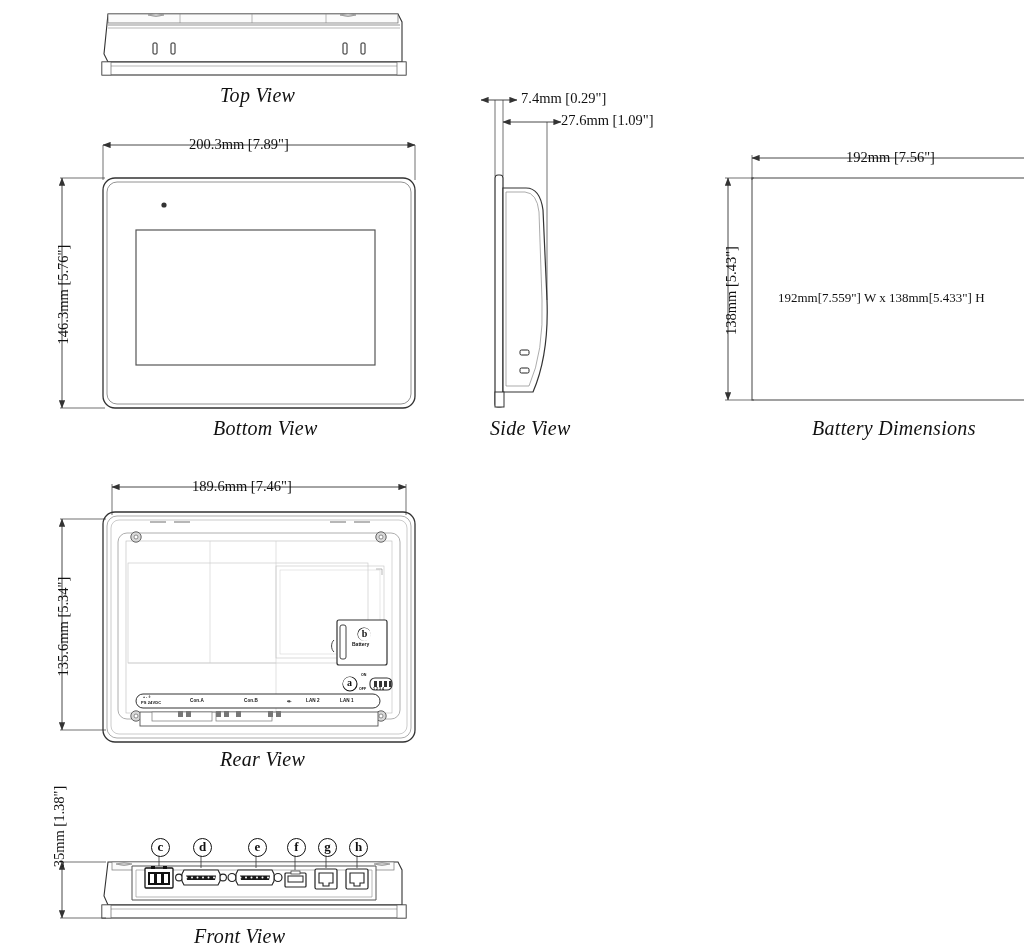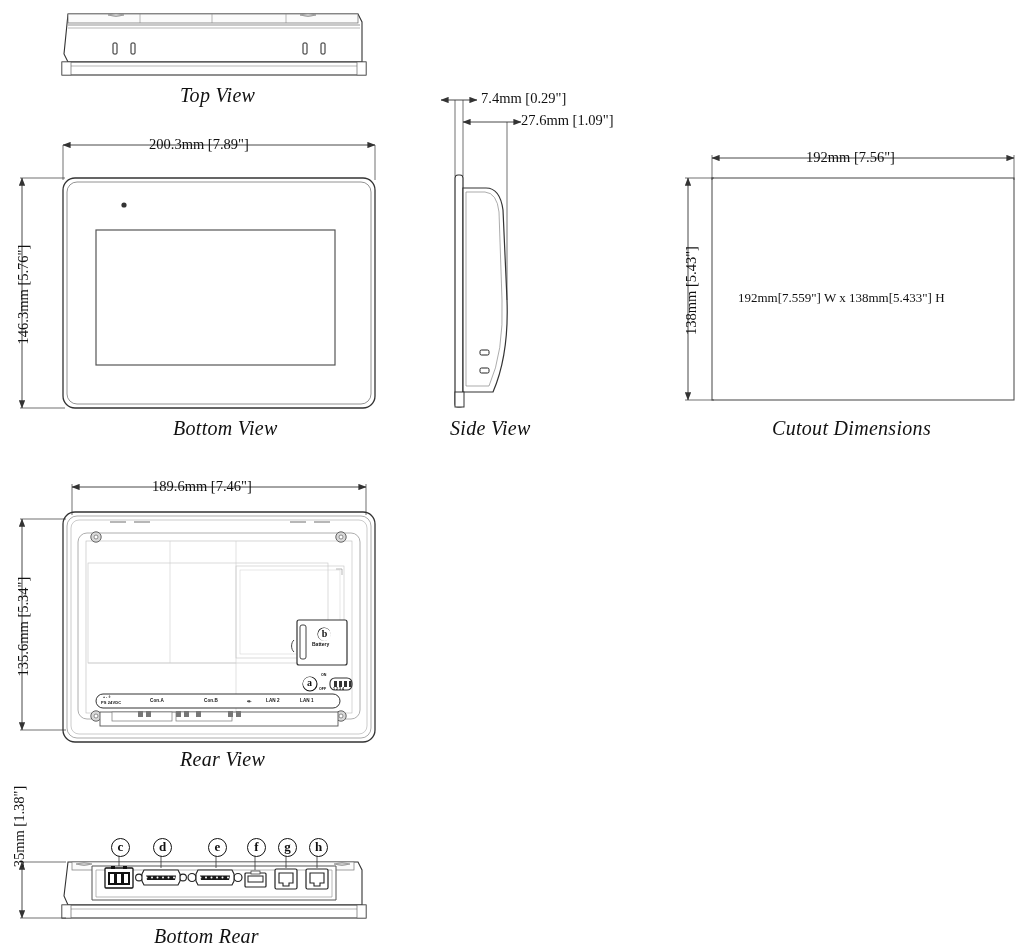--- a/index.html
+++ b/index.html
@@ -11,20 +11,21 @@
     width: 1024px;
     height: 952px;
     position: relative;
     font-family: "Liberation Serif", serif;
     color: #1a1a1a;
     overflow: hidden;
   }
   .stage {
     position: absolute;
     inset: 0;
+    margin-left: 40px;
   }
   svg.drawing {
     position: absolute;
     left: 0;
     top: 0;
     width: 1024px;
     height: 952px;
   }
   .cap {
     position: absolute;
@@ -344,21 +345,21 @@
   <div class="dim vert" style="left:-42px; top:286px; width:130px; text-align:center;">146.3mm [5.76"]</div>
   <div class="cap" style="left:173px; top:417px;">Bottom View</div>
 
   <div class="dim" style="left:481px; top:90px;">7.4mm [0.29"]</div>
   <div class="dim" style="left:521px; top:112px;">27.6mm [1.09"]</div>
   <div class="cap" style="left:450px; top:417px;">Side View</div>
 
   <div class="dim" style="left:806px; top:149px;">192mm [7.56"]</div>
   <div class="dim vert" style="left:629px; top:282px; width:124px; text-align:center;">138mm [5.43"]</div>
   <div class="cutout-label" style="left:738px; top:290px;">192mm[7.559"]  W x 138mm[5.433"] H</div>
-  <div class="cap" style="left:772px; top:417px;">Cutout Dimensions</div>
+  <div class="cap" style="left:772px; top:417px;">Battery Dimensions</div>
 
   <div class="dim" style="left:152px; top:478px;">189.6mm [7.46"]</div>
   <div class="dim vert" style="left:-42px; top:618px; width:130px; text-align:center;">135.6mm [5.34"]</div>
   <div class="cap" style="left:180px; top:748px;">Rear View</div>
 
   <div class="callout mini" style="left:303px; top:677px; border:none;">a</div>
   <div class="callout mini" style="left:318px; top:628px; border:none;">b</div>
   <div class="batt-label" style="left:312px; top:641px;">Battery</div>
   <div class="tiny-label" style="left:321px; top:673px;">ON</div>
   <div class="tiny-label" style="left:319px; top:687px;">OFF</div>
@@ -366,21 +367,21 @@
 
   <div class="tiny-label" style="left:103px; top:695px;">+  -  ⏚</div>
   <div class="port-label" style="left:101px; top:700px; font-size:4px;">PS 24VDC</div>
   <div class="port-label" style="left:150px; top:698px;">Con.A</div>
   <div class="port-label" style="left:204px; top:698px;">Con.B</div>
   <div class="port-label" style="left:247px; top:698px; font-size:5.5px;">⇷</div>
   <div class="port-label" style="left:266px; top:698px;">LAN 2</div>
   <div class="port-label" style="left:300px; top:698px;">LAN 1</div>
 
   <div class="dim vert" style="left:-36px; top:818px; width:110px; text-align:center;">35mm [1.38"]</div>
-  <div class="cap" style="left:154px; top:925px;">Bottom Rear</div>
+  <div class="cap" style="left:154px; top:925px;">Front View</div>
 
   <div class="callout" style="left:111px; top:838px;">c</div>
   <div class="callout" style="left:153px; top:838px;">d</div>
   <div class="callout" style="left:208px; top:838px;">e</div>
   <div class="callout" style="left:247px; top:838px;">f</div>
   <div class="callout" style="left:278px; top:838px;">g</div>
   <div class="callout" style="left:309px; top:838px;">h</div>
 
 </div>
 

